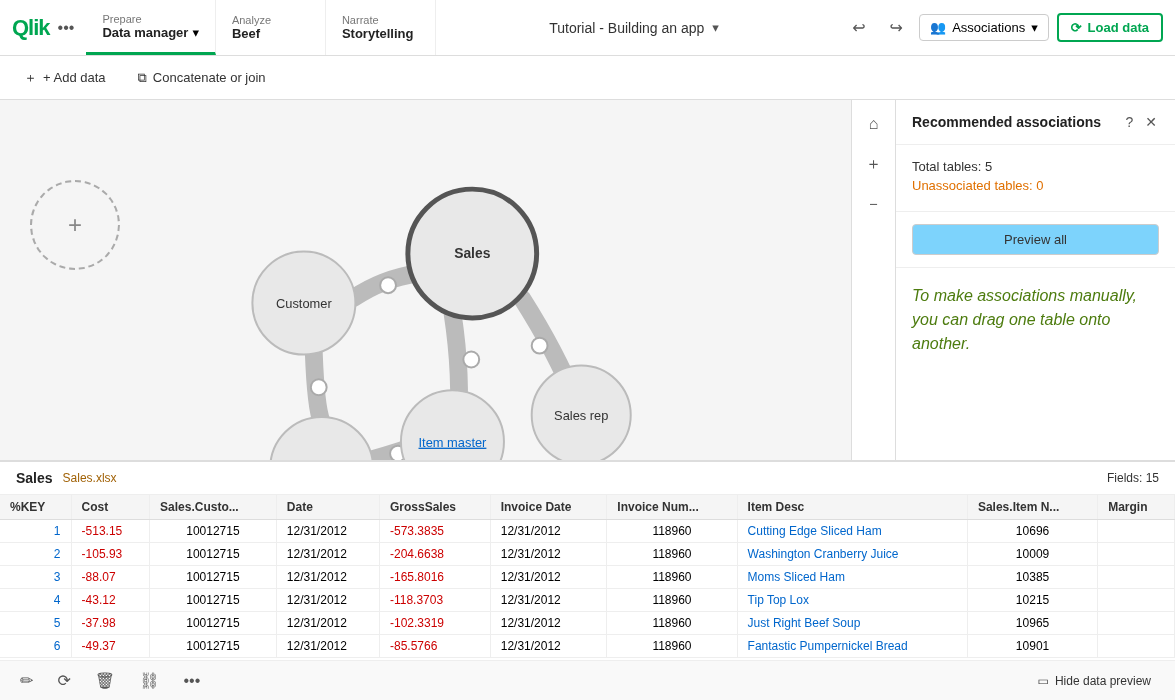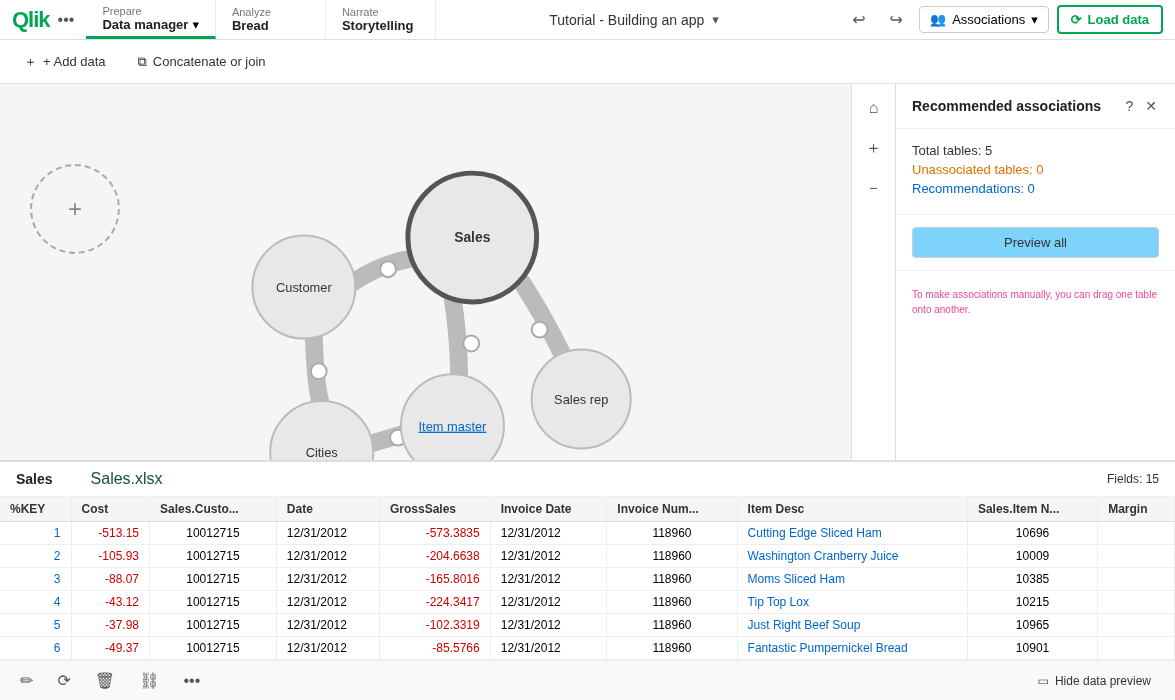--- a/index.html
+++ b/index.html
@@ -1,21 +1,21 @@
 <!DOCTYPE html>
 <html><head>
   <meta charset="utf-8">
   <style>
     * { box-sizing: border-box; margin: 0; padding: 0; }
     body { font-family: 'Segoe UI', Arial, sans-serif; font-size: 13px; background: #f0f0f0; overflow: hidden; width: 1175px; height: 700px; }
 
     
     .top-nav {
       display: flex; align-items: stretch; background: #fff;
-      border-bottom: 1px solid #ddd; height: 40px;
+      border-bottom: 1px solid #ddd; height: 56px;
     }
     .nav-logo {
       display: flex; align-items: center; padding: 0 12px; gap: 8px;
     }
     .qlik-logo {
       font-size: 22px; font-weight: bold; color: #00a651; letter-spacing: -1px;
     }
     .nav-dots { color: #555; font-size: 16px; cursor: pointer; }
     .nav-sections { display: flex; align-items: stretch; }
     .nav-section {
@@ -109,49 +109,49 @@
     }
     .preview-all-btn {
       flex: 1; padding: 7px 0; border: 1px solid #ccc; background: #7dd3fc;
       border-radius: 4px; cursor: pointer; font-size: 13px; color: #333;
     }
     .apply-all-btn {
       flex: 1; padding: 7px 0; border: none; background: #7c52c8;
       border-radius: 4px; cursor: pointer; font-size: 13px; color: #fff; font-weight: 600;
     }
     .panel-note {
-      padding: 16px; font-size: 10px; color: #ec4899; line-height: 1.5;
+      padding: 16px; font-size: 16px; color: #4d7c0f; font-style: italic; line-height: 1.5;
     }
 
     
     .bottom-panel {
       position: absolute; bottom: 0; left: 0; right: 0;
       background: #fff; border-top: 2px solid #ddd;
       height: 240px; display: flex; flex-direction: column;
     }
     .bottom-header {
       display: flex; align-items: center; padding: 8px 16px; border-bottom: 1px solid #eee; gap: 10px;
     }
     .bottom-title { font-size: 14px; font-weight: 600; color: #222; }
-    .bottom-subtitle { font-size: 16px; color: #14532d; margin-left: 28px; }
+    .bottom-subtitle { font-size: 12px; color: #a16207; }
     .bottom-fields { margin-left: auto; font-size: 12px; color: #333; }
 
     .data-table { width: 100%; border-collapse: collapse; font-size: 12px; }
     .data-table th {
       background: #f5f5f5; text-align: left; padding: 5px 10px;
       border-bottom: 1px solid #ddd; border-right: 1px solid #eee;
       font-weight: 700; color: #333; white-space: nowrap;
     }
     .data-table td {
       padding: 4px 10px; border-bottom: 1px solid #eee; border-right: 1px solid #eee;
       white-space: nowrap;
     }
     .data-table td.num { text-align: center; }
     .data-table td.blue-link { color: #0066cc; text-align: right; }
-    .data-table td.neg { color: #cc0000; text-align: right; }
+    .data-table td.neg { color: #cc0000; text-align: left; }
     .table-scroll { overflow-x: auto; overflow-y: auto; flex: 1; }
 
     .bottom-toolbar {
       display: flex; align-items: center; justify-content: space-between;
       padding: 6px 16px; border-top: 1px solid #eee; background: #f9f9f9;
     }
     .bottom-toolbar-left { display: flex; gap: 16px; }
     .bottom-toolbar-btn {
       background: none; border: none; cursor: pointer; color: #555; font-size: 16px;
       padding: 4px; border-radius: 3px;
@@ -172,21 +172,21 @@
   <div class="nav-sections">
     <div class="nav-section active">
       <span class="section-label">Prepare</span>
       <div class="nav-section-with-arrow">
         <span class="section-name">Data manager</span>
         <span>▾</span>
       </div>
     </div>
     <div class="nav-section">
       <span class="section-label">Analyze</span>
-      <span class="section-name">Bread</span>
+      <span class="section-name">Beef</span>
     </div>
     <div class="nav-section">
       <span class="section-label">Narrate</span>
       <span class="section-name">Storytelling</span>
     </div>
   </div>
   <div class="nav-center">
     <span class="app-title">Tutorial - Building an app</span>
     <span class="app-title-arrow">▾</span>
   </div>
@@ -273,23 +273,20 @@
         <button class="panel-icon-btn" title="Help">?</button>
         <button class="panel-icon-btn" title="Close">✕</button>
       </div>
     </div>
     <div class="panel-stats">
       <div class="stat-line">
         <span>Total tables: 5</span>
       </div>
       <div class="stat-line orange">
         <span>Unassociated tables: 0</span>
-      </div>
-      <div class="stat-line blue">
-        <span>Recommendations: 0</span>
       </div>
     </div>
     <div class="panel-actions">
       <button class="preview-all-btn">Preview all</button>
     </div>
     <div class="panel-note">To make associations manually, you can drag one table onto another.</div>
   </div>
 </div>
 
 <div class="bottom-panel">
@@ -349,21 +346,21 @@
             <td class="num">118960</td>
             <td style="color: rgb(0, 102, 204);">Moms Sliced Ham</td>
             <td class="num">10385</td>
             <td></td>
           </tr>
           <tr>
             <td class="blue-link">4</td>
             <td class="neg">-43.12</td>
             <td class="num">10012715</td>
             <td>12/31/2012</td>
-            <td class="neg">-224.3417</td>
+            <td class="neg">-118.3703</td>
             <td>12/31/2012</td>
             <td class="num">118960</td>
             <td style="color: rgb(0, 102, 204);">Tip Top Lox</td>
             <td class="num">10215</td>
             <td></td>
           </tr>
           <tr>
             <td class="blue-link">5</td>
             <td class="neg">-37.98</td>
             <td class="num">10012715</td>

